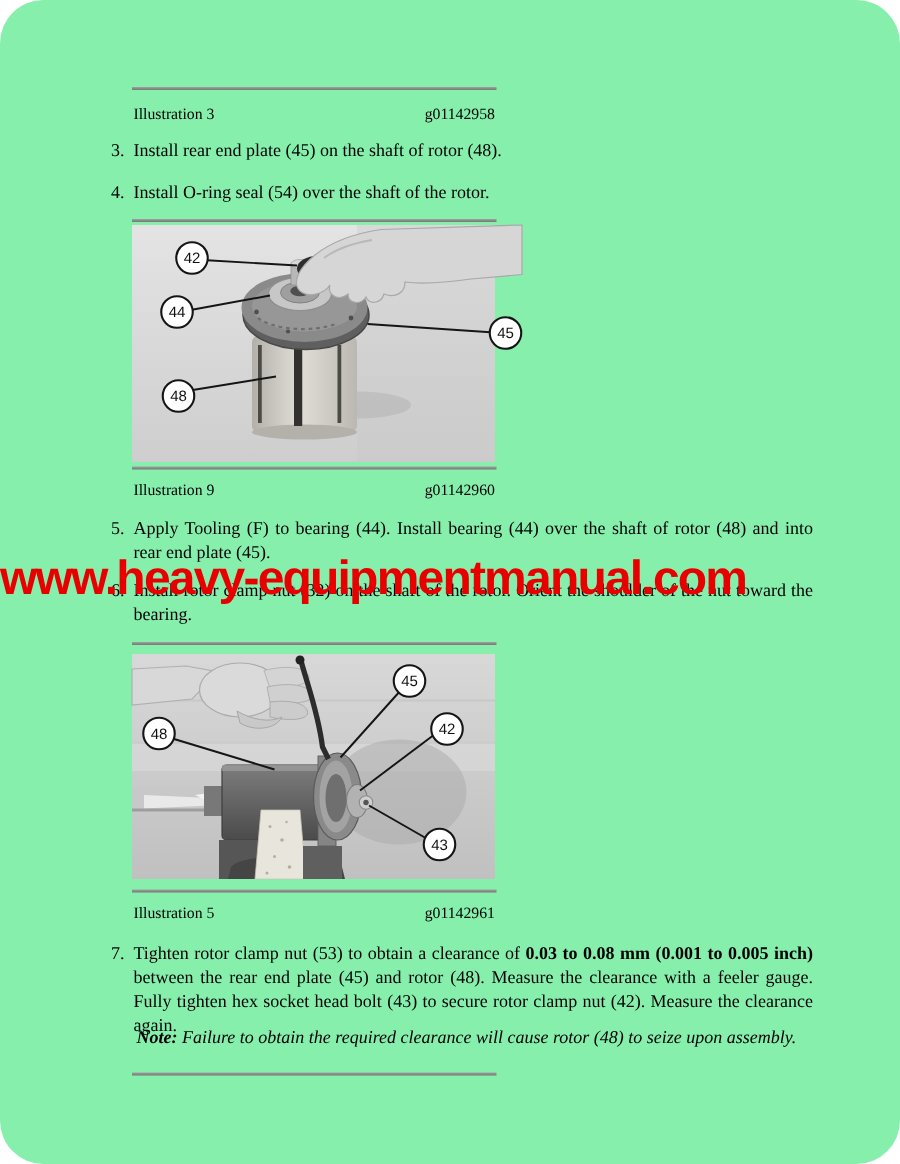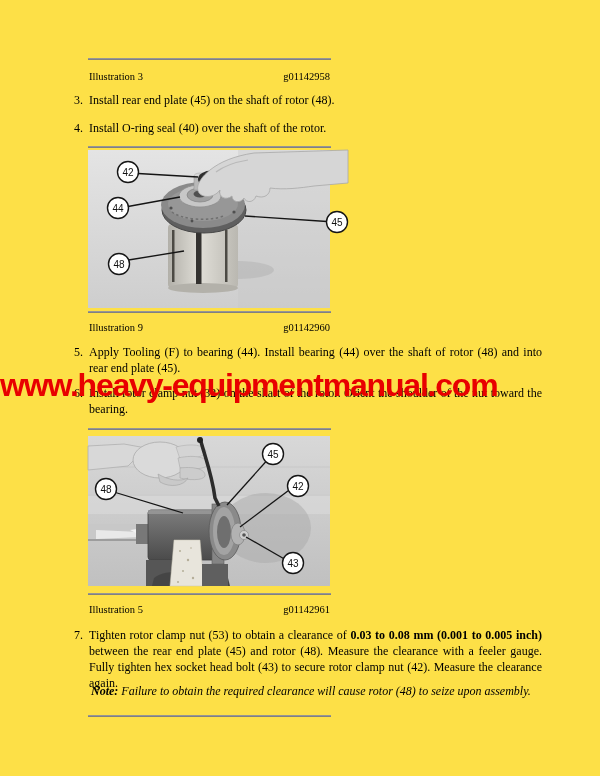--- a/index.html
+++ b/index.html
@@ -1,17 +1,17 @@
 <!DOCTYPE html>
 <html><head>
 <meta charset="utf-8">
 <style>
   html,body{margin:0;padding:0;background:#fff;}
-  .page{position:relative;width:600px;height:776px;background:#fde047;overflow:hidden;
-        font-family:"Liberation Serif",serif;color:#000;}
+  .page{position:relative;width:600px;height:776px;background:#86efac;overflow:hidden;
+        font-family:"Liberation Serif",serif;color:#000;border-radius:29px;}
   .rule{position:absolute;left:88px;width:243px;height:2px;
         background:linear-gradient(#a0a0a0,#767676);}
   .figcap{position:absolute;left:89px;width:241px;display:flex;
           justify-content:space-between;font-size:10.5px;line-height:13px;}
   .step{position:absolute;left:74px;width:468px;font-size:12px;line-height:16px;}
   .step .num{position:absolute;left:0;top:0;}
   .step .body{display:block;margin-left:15px;text-align:justify;}
   .note{position:absolute;left:91px;width:452px;font-size:12px;line-height:16px;font-style:italic;}
   .wm{position:absolute;top:369px;left:0;width:480px;text-align:center;
       font-family:"Liberation Sans",sans-serif;font-weight:700;font-size:32px;
@@ -34,21 +34,21 @@
     <span>Illustration 3</span>
     <span>g01142958</span>
   </div>
 
   <div class="step" style="top:92px">
     <span class="num">3.</span>
     <span class="body">Install rear end plate (45) on the shaft of rotor (48).</span>
   </div>
   <div class="step" style="top:120px">
     <span class="num">4.</span>
-    <span class="body">Install O-ring seal (40) over the shaft of the rotor.</span>
+    <span class="body">Install O-ring seal (54) over the shaft of the rotor.</span>
   </div>
 
   <div class="rule" style="top:146px"></div>
   <svg class="photo" style="left:88px;top:150px" width="260" height="158" viewBox="0 0 260 158">
     <defs>
       <linearGradient id="bg4" x1="0" y1="0" x2="0" y2="1">
         <stop offset="0" stop-color="#e4e4e4"></stop>
           <stop offset="1" stop-color="#cecece"></stop>
       </linearGradient>
       <linearGradient id="cyl4" x1="0" y1="0" x2="1" y2="0">

